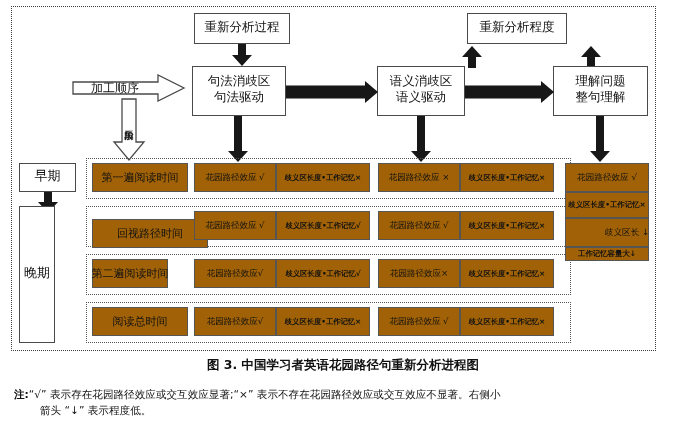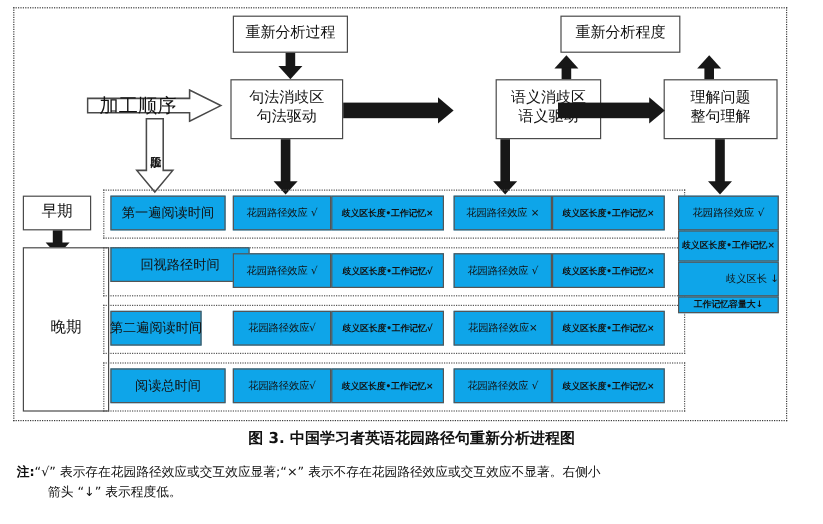--- a/index.html
+++ b/index.html
@@ -80,21 +80,21 @@
 
   
   .row-dotted {
     position:absolute;
     border:1.4px dotted #555;
     background:transparent;
   }
   .cell {
     position:absolute;
     border:1.2px solid #555;
-    background:#0ea5e9;
+    background:#a16207;
     display:flex; align-items:center; justify-content:center;
     text-align:center;
     white-space:nowrap;
     color:#111;
   }
   .cell-measure { font-size:11px; }
   .cell-eff { font-size:8.6px; letter-spacing:-0.1px; }
   .cell-inter { font-size:7.4px; letter-spacing:-0.1px; font-weight:bold; }
   .cell-right { font-size:8.6px; }
   .cell-right-small { font-size:7.4px; font-weight:bold; }
@@ -137,21 +137,21 @@
   <div class="arrow arrow-up" style="left:581px; top:46px; width:20px; height:22px;">
     <div class="head"></div>
     <div class="shaft" style="height:12px;"></div>
   </div>
 
   <div class="box stage-box" style="left:192px; top:66px; width:94px; height:50px;">
     <span class="ln">句法消歧区</span>
     <span class="ln">句法驱动</span>
   </div>
 
-  <div class="box stage-box" style="left:377px; top:66px; width:88px; height:50px;margin-left:36px;">
+  <div class="box stage-box" style="left:377px; top:66px; width:88px; height:50px;">
     <span class="ln">语义消歧区</span>
     <span class="ln">语义驱动</span>
   </div>
 
   <div class="box stage-box" style="left:553px; top:66px; width:95px; height:50px;">
     <span class="ln">理解问题</span>
     <span class="ln">整句理解</span>
   </div>
 
   <div class="arrow arrow-right" style="left:286px; top:80px; width:92px; height:24px;">
@@ -161,21 +161,21 @@
   <div class="arrow arrow-right" style="left:465px; top:80px; width:89px; height:24px;">
     <div class="shaft" style="width:77px;"></div>
     <div class="head"></div>
   </div>
 
   <svg class="hollow-arrow-svg" style="left:72px; top:74px;" width="114" height="28" viewBox="0 0 114 28">
     <polygon points="1,8 86,8 86,1 112,14 86,27 86,20 1,20" fill="#ffffff" stroke="#4a4a4a" stroke-width="1.3"></polygon>
   </svg>
   <div style="position:absolute; left:76px; top:80px; width:78px; height:16px;
               display:flex; align-items:center; justify-content:center;
-              font-size:16px; white-space:nowrap; color:#111;">加工顺序</div>
+              font-size:12px; white-space:nowrap; color:#111;">加工顺序</div>
 
   <svg class="hollow-arrow-svg" style="left:112px; top:98px;" width="34" height="64" viewBox="0 0 34 64">
     <polygon points="10,1 24,1 24,44 32,44 17,62 2,44 10,44" fill="#ffffff" stroke="#4a4a4a" stroke-width="1.3"></polygon>
   </svg>
   <div style="position:absolute; left:117px; top:101px; width:24px; height:44px;
               display:flex; align-items:center; justify-content:center;
               font-size:9.5px; line-height:1.05; color:#111; writing-mode:vertical-rl;
               letter-spacing:0px;">加工阶段</div>
 
   <div class="arrow arrow-down" style="left:228px; top:116px; width:20px; height:46px;">
@@ -191,21 +191,21 @@
     <div class="head"></div>
   </div>
 
   <div class="box period-box" style="left:19px; top:163px; width:57px; height:29px;">
     <span class="ln">早期</span>
   </div>
   <div class="arrow arrow-down" style="left:38px; top:192px; width:20px; height:21px;">
     <div class="shaft" style="height:11px;"></div>
     <div class="head"></div>
   </div>
-  <div class="box period-box" style="left:19px; top:206px; width:72px; height:137px;">
+  <div class="box period-box" style="left:19px; top:206px; width:36px; height:137px;">
     <span class="ln">晚期</span>
   </div>
 
   <div class="row-dotted" style="left:86px; top:158px; width:485px; height:41px;"></div>
   <div class="cell cell-measure" style="left:92px; top:163px; width:96px; height:29px;">
     <span>第一遍阅读时间</span>
   </div>
   <div class="cell cell-eff" style="left:194px; top:163px; width:82px; height:29px;">
     <span>花园路径效应 √</span>
   </div>
@@ -213,21 +213,21 @@
     <span>歧义区长度•工作记忆×</span>
   </div>
   <div class="cell cell-eff" style="left:378px; top:163px; width:82px; height:29px;">
     <span>花园路径效应 ×</span>
   </div>
   <div class="cell cell-inter" style="left:460px; top:163px; width:94px; height:29px;">
     <span>歧义区长度•工作记忆×</span>
   </div>
 
   <div class="row-dotted" style="left:86px; top:206px; width:485px; height:41px;"></div>
-  <div class="cell cell-measure" style="left:92px; top:206px; width:116px; height:29px;">
+  <div class="cell cell-measure" style="left:92px; top:219px; width:116px; height:29px;">
     <span>回视路径时间</span>
   </div>
   <div class="cell cell-eff" style="left:194px; top:211px; width:82px; height:29px;">
     <span>花园路径效应 √</span>
   </div>
   <div class="cell cell-inter" style="left:276px; top:211px; width:94px; height:29px;">
     <span>歧义区长度•工作记忆√</span>
   </div>
   <div class="cell cell-eff" style="left:378px; top:211px; width:82px; height:29px;">
     <span>花园路径效应 √</span>

